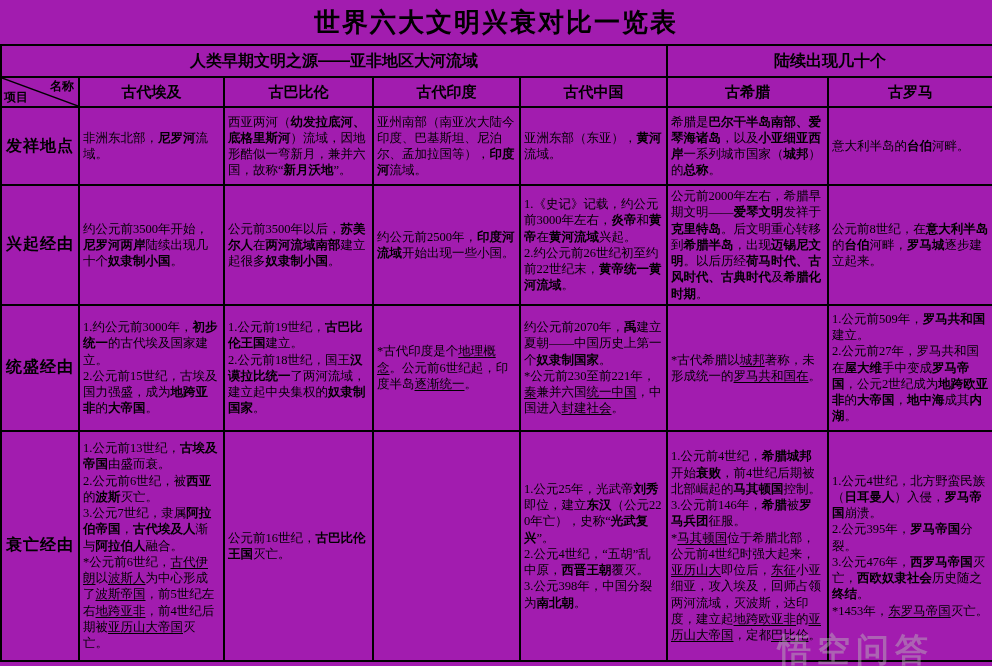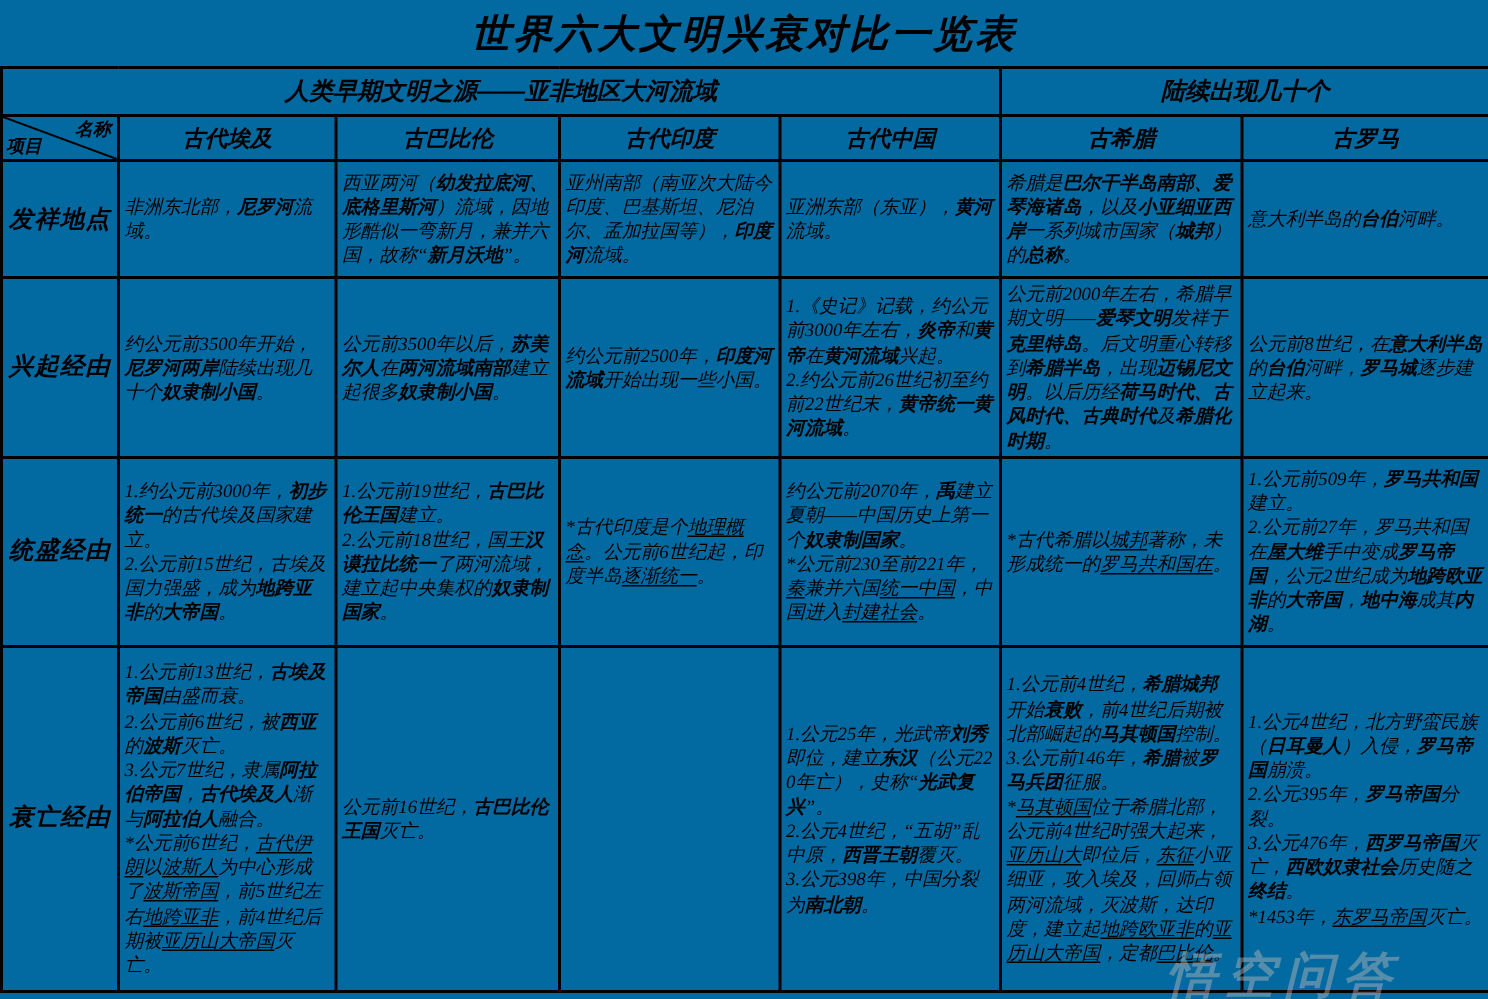--- a/index.html
+++ b/index.html
@@ -1,19 +1,19 @@
 <!DOCTYPE html>
 <html><head>
 <meta charset="utf-8">
 <style>
   * { box-sizing: border-box; margin: 0; padding: 0; }
   html, body { width: 992px; height: 666px; overflow: hidden; background: #fff; }
   .page {
-    position: relative; width: 992px; height: 666px; background: #0369a1;
-    font-family: "Liberation Serif", "DejaVu Serif", serif; color: #000; font-style: italic;
+    position: relative; width: 992px; height: 666px; background: #a21caf;
+    font-family: "Liberation Serif", "DejaVu Serif", serif; color: #000;
   }
   .title {
     height: 44px; display: flex; align-items: center; justify-content: center;
     font-family: "Liberation Sans", "DejaVu Sans", sans-serif;
     font-weight: bold; font-size: 26px; letter-spacing: 2px;
   }
   table {
     border-collapse: collapse; table-layout: fixed; width: 992px;
   }
   th, td { border: 2px solid #000; overflow: hidden; }

